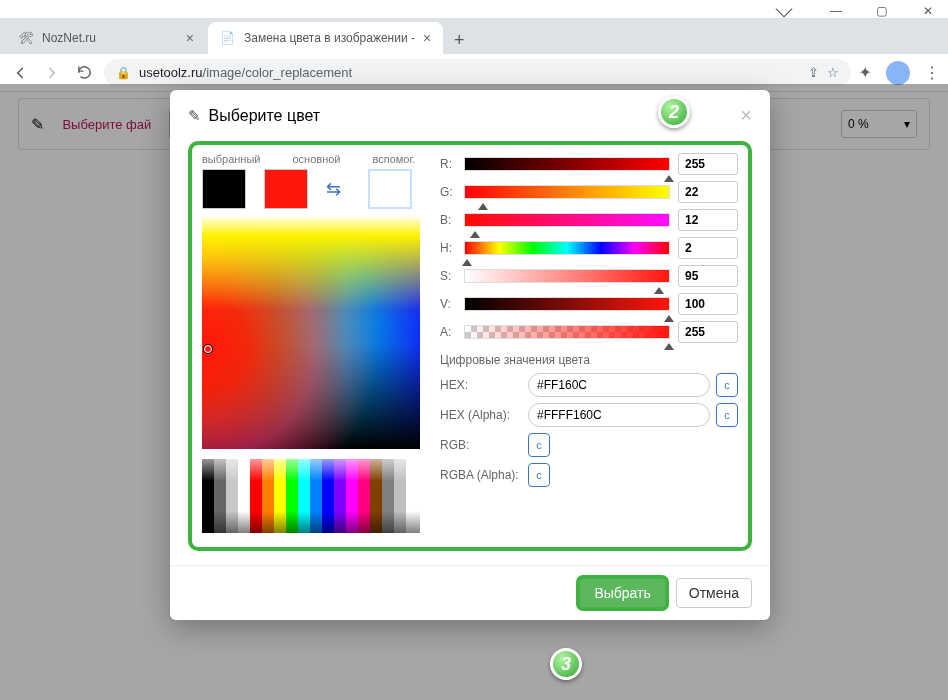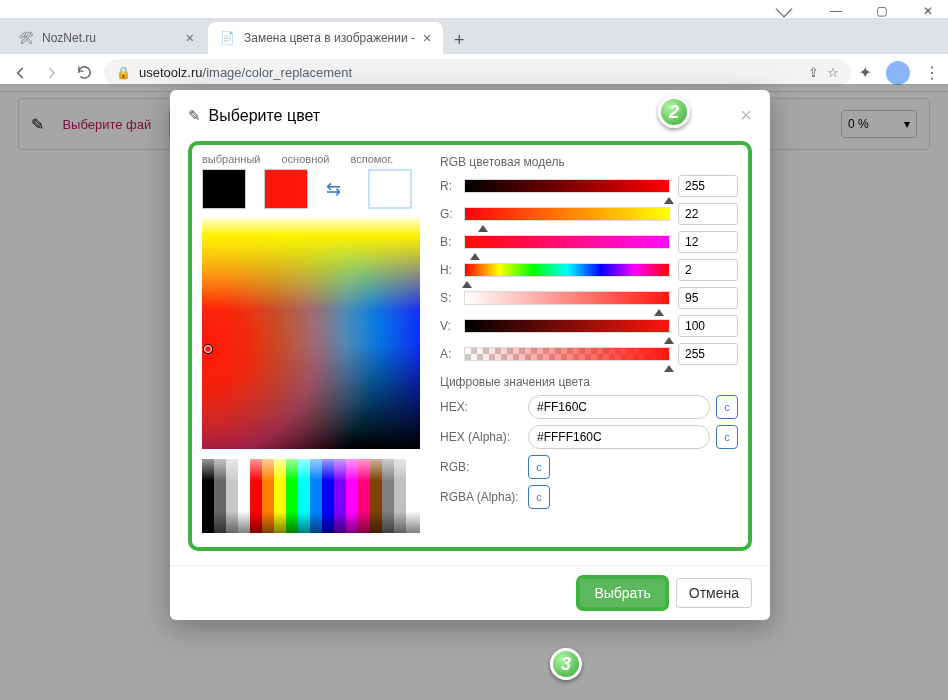--- a/index.html
+++ b/index.html
@@ -34,21 +34,21 @@
 
 .modal { position: absolute; top: 90px; left: 170px; width: 600px; background: #fff; border-radius: 6px; box-shadow: 0 8px 30px rgba(0,0,0,.3); }
 .modal-header { padding: 14px 18px 8px; display: flex; align-items: center; gap: 8px; font-size: 16px; }
 .modal-header .ico { font-size: 15px; color: #555; }
 .modal-close { margin-left: auto; color: #bbb; font-size: 20px; cursor: pointer; }
 
 .modal-body { padding: 6px 18px 14px; }
 .green-frame { border: 4px solid #3fb33f; border-radius: 10px; padding: 8px 10px 14px; display: flex; gap: 18px; }
 
 .left-col { width: 220px; }
-.swatch-labels { display: flex; gap: 21px; font-size: 11px; color: #777; margin-bottom: 4px; }
+.swatch-labels { display: flex; gap: 32px; font-size: 11px; color: #777; margin-bottom: 4px; }
 .swatch-row { display: flex; gap: 18px; align-items: center; margin-bottom: 8px; }
 .swatch { width: 44px; height: 40px; border: 1px solid #ccc; }
 .swatch.black { background: #000; }
 .swatch.red { background: #ff160c; }
 .swap-ico { width: 24px; color: #3a76c6; font-size: 18px; }
 .swatch.white { background: #fff; border: 2px solid #c8e0ff; }
 
 .picker-area { width: 218px; height: 232px; position: relative; background: linear-gradient(to bottom, rgba(0,0,0,0) 0%, rgba(0,0,0,0) 28%, rgba(0,0,0,.05) 55%, rgba(0,0,0,1) 100%), linear-gradient(to right, #ffe400 0%, #20e200 33%, #00b7e0 66%, #1030ff 100%); overflow: hidden; }
 .picker-area::before { content:""; position:absolute; inset:0; background: linear-gradient(to bottom, #fffde0 0%, #fff200 8%, rgba(255,0,0,.05) 40%, transparent 45%), radial-gradient(circle at 0% 55%, #ff160c 0%, rgba(255,22,12,0.9) 18%, rgba(255,50,120,.6) 45%, transparent 70%); mix-blend-mode: normal; }
 .picker-cursor { position: absolute; width: 8px; height: 8px; border: 1.5px solid #fff; border-radius: 50%; box-shadow: 0 0 0 1px #000; left: 2px; top: 128px; }
@@ -64,21 +64,21 @@
 .slider-row label { width: 16px; color: #666; }
 .slider { flex: 1; height: 14px; border: 1px solid #ddd; position: relative; }
 .slider.R { background: linear-gradient(to right, #000000, #ff0000); }
 .slider.G { background: linear-gradient(to right, #ff000c, #ffff00); }
 .slider.B { background: linear-gradient(to right, #ff0c00, #ff0cff); }
 .slider.H { background: linear-gradient(to right, #ff0000, #ffff00, #00ff00, #00ffff, #0000ff, #ff00ff, #ff0000); }
 .slider.S { background: linear-gradient(to right, #fff, #ff160c); }
 .slider.V { background: linear-gradient(to right, #000, #ff160c); }
 .slider.A { background: linear-gradient(to right, transparent, #ff160c), repeating-conic-gradient(#ccc 0 25%, #fff 0 50%) 0 0/12px 12px; }
 .thumb { position: absolute; top: 12px; width: 0; height: 0; border: 5px solid transparent; border-bottom: 7px solid #555; transform: translateX(-50%); }
-.val-input { width: 60px; height: 22px; border: 1px solid #ccc; border-radius: 3px; font-size: 12px; padding: 0 6px; text-align: left; }
+.val-input { width: 60px; height: 22px; border: 1px solid #ccc; border-radius: 3px; font-size: 12px; padding: 0 6px; text-align: left; font-weight: bold; }
 
 .text-row { display: flex; align-items: center; margin-bottom: 6px; gap: 6px; }
 .text-row label { width: 82px; color: #666; font-size: 12px; }
 .text-input { flex: 1; height: 24px; border: 1px solid #ccc; border-radius: 12px; padding: 0 8px; font-size: 12px; }
 .c-btn { width: 22px; height: 24px; border: 1px solid #3a76c6; border-radius: 4px; color: #3a76c6; font-size: 11px; display: flex; align-items: center; justify-content: center; background: #fff; }
 
 .modal-footer { border-top: 1px solid #eee; padding: 12px 18px; display: flex; justify-content: flex-end; align-items: center; gap: 10px; }
 .btn-primary { background: #5cb85c; color: #fff; border: 1px solid #4cae4c; border-radius: 4px; padding: 6px 14px; font-size: 14px; box-shadow: 0 0 0 3px #3fb33f; }
 .btn-cancel { background: #fff; color: #333; border: 1px solid #ccc; border-radius: 4px; padding: 6px 12px; font-size: 14px; }
 
@@ -179,21 +179,20 @@
           <span class="swap-ico">⇆</span>
           <div class="swatch white"></div>
         </div>
         <div class="picker-area">
           <div class="picker-cursor"></div>
         </div>
         <div class="palette"></div>
       </div>
 
       <div class="right-col">
-        <div class="sect-title">RGB цветовая модель</div>
         <div class="slider-row">
             <label>R:</label>
             <div class="slider R">
               <div class="thumb" style="left:100%"></div>
             </div>
             <input class="val-input" value="255" style="">
           </div>
         <div class="slider-row">
             <label>G:</label>
             <div class="slider G">

